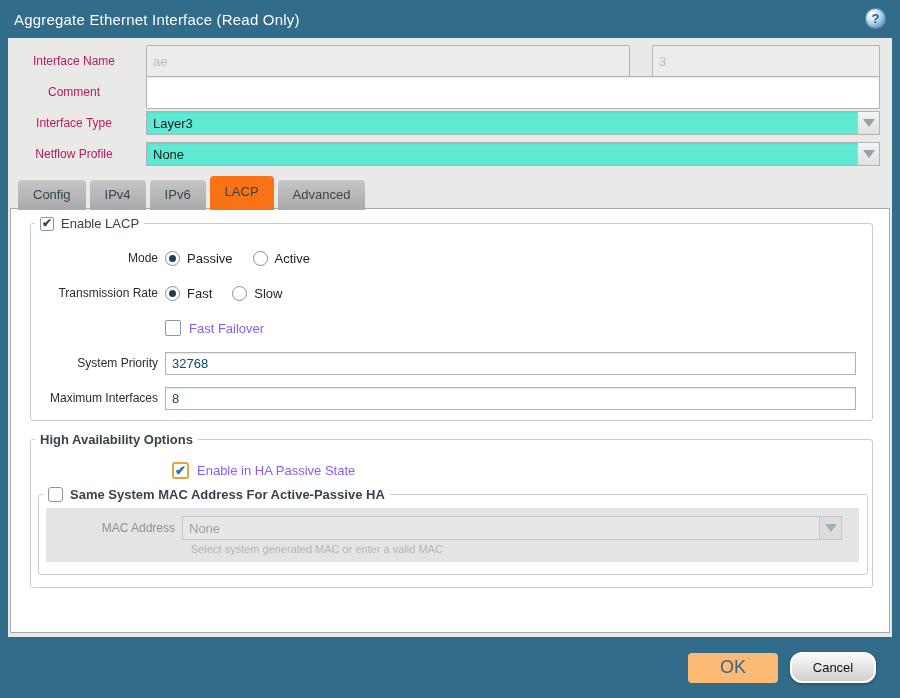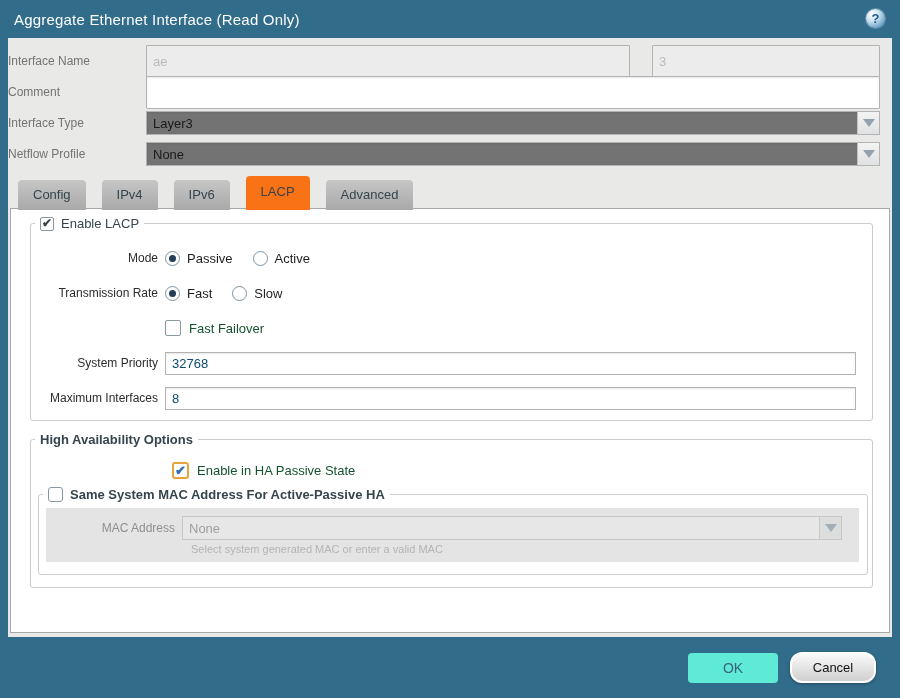--- a/index.html
+++ b/index.html
@@ -15,43 +15,43 @@
     background:radial-gradient(circle at 32% 28%, #ffffff 0%, #cfe3f1 35%, #6fa5c8 75%, #4c86aa 100%);
     box-shadow:0 0 0 1px rgba(255,255,255,.25); display:flex; align-items:center; justify-content:center;
     color:#1d5d8a; font-size:13px; font-weight:bold; cursor:pointer; }
 
   
   .content { position:absolute; top:38px; left:8px; right:8px; bottom:61px; background:#e9e9e8; }
 
   
   .top-form { padding-top:11px; }
   .trow { display:flex; align-items:center; height:24px; margin-bottom:7px; }
-  .tlabel { width:138px; text-align:left; padding-right:6px; font-size:12px; color:#737373; flex:none; }
+  .tlabel { width:138px; text-align:center; padding-right:6px; font-size:12px; color:#be185d; flex:none; }
   .tfield { flex:1; margin-right:12px; display:flex; align-items:center; }
 
   .tinput { height:33px; border:1px solid #b3b3b3; background:#fff; font-size:13px; color:#1a1a1a;
     padding:0 6px; width:100%; box-shadow:inset 0 1px 2px rgba(0,0,0,.10); border-radius:1px;
     font-family:"Liberation Sans", sans-serif; }
   .tinput:disabled, .tinput.disabled { background:#ececec; color:#bcbcbc; box-shadow:none; }
   .name-main { flex:1; }
   .name-num { width:228px; margin-left:22px; flex:none; }
 
-  .select { position:relative; height:24px; width:100%; border:1px solid #b3b3b3; background:#737373;
+  .select { position:relative; height:24px; width:100%; border:1px solid #b3b3b3; background:#5eead4;
     display:flex; align-items:center; padding:0 28px 0 6px; font-size:13px; color:#1a1a1a;
     box-shadow:inset 0 1px 2px rgba(0,0,0,.08); cursor:pointer; }
   .select .arrow-box { position:absolute; right:0; top:0; bottom:0; width:22px; border-left:1px solid #c2c2c2;
     background:linear-gradient(#f3f4f4,#dfe1e2); display:flex; align-items:center; justify-content:center; }
   .select .arrow-box::after { content:""; width:0; height:0; border-left:6px solid transparent;
     border-right:6px solid transparent; border-top:8px solid #93a2ad; }
   .select.disabled { background:#e7e7e7; color:#9f9f9f; border-color:#c6c6c6; box-shadow:none; cursor:default; }
   .select.disabled .arrow-box { background:#dcdddd; border-left-color:#c9c9c9; }
   .select.disabled .arrow-box::after { border-top-color:#a3afb8; }
 
   
-  .tabstrip { position:absolute; top:138px; left:10px; height:34px; display:flex; align-items:flex-end; gap:16px; z-index:3; }
+  .tabstrip { position:absolute; top:138px; left:10px; height:34px; display:flex; align-items:flex-end; gap:4px; z-index:3; }
   .tab { background:linear-gradient(#c6c6c6,#a9a9a9); color:#36444d; font-size:13px; padding:0 15px;
     height:30px; line-height:30px; border-radius:4px 4px 0 0; cursor:pointer; }
   .tab.active { background:#f97316; height:34px; line-height:32px; color:#36444d; }
 
   
   .panel { position:absolute; top:170px; left:2px; width:880px; height:425px; background:#fff;
     border:1px solid #a8a8a8; z-index:2; }
 
   fieldset { border:1px solid #cccccc; border-radius:3px; }
   legend { display:flex; align-items:center; gap:7px; font-weight:bold; font-size:13px; color:#36444d;
@@ -77,36 +77,36 @@
   .radio.checked::after { content:""; width:7px; height:7px; border-radius:50%; background:#223f57; }
   .opt-label { font-size:13px; color:#1f1f1f; }
 
   .cb { width:14px; height:14px; border:1px solid #8a98a2; border-radius:2px; background:#fff; flex:none;
     display:flex; align-items:center; justify-content:center; font-size:12px; line-height:1; color:#36444d; cursor:pointer; }
   .cb.checked::after { content:"\2714"; margin-top:-1px; }
   .cb-ha { width:17px; height:17px; border:2px solid #e8a33d; border-radius:3px; background:#fff; flex:none;
     display:flex; align-items:center; justify-content:center; font-size:13px; font-weight:bold;
     line-height:1; color:#2f6fb3; cursor:pointer; }
   .cb-ha.checked::after { content:"\2714"; margin-top:-1px; }
-  .cb-label { font-size:13px; color:#14532d; cursor:pointer; }
+  .cb-label { font-size:13px; color:#8b5cf6; cursor:pointer; }
 
   
   .ha-cb-row { margin-top:13px; margin-left:141px; display:flex; align-items:center; gap:8px; }
 
   .mac-block { background:#e4e4e4; margin:6px 8px 0 7px; padding:8px 0 7px 0; }
   .mac-row { display:flex; align-items:center; height:24px; }
   .mac-label { width:136px; text-align:right; padding-right:7px; font-size:12px; color:#8f8f8f; flex:none; }
   .mac-ctrl { flex:1; margin-right:17px; }
   .mac-hint { margin:3px 0 0 145px; font-size:11px; color:#b4b4b4; }
 
   
   .footer { position:absolute; bottom:0; left:0; right:0; height:61px; display:flex; align-items:center;
     justify-content:flex-end; gap:12px; padding-right:24px; }
-  .btn-ok { width:90px; height:30px; border:none; border-radius:4px; background:#5eead4; color:#3a657f;
-    font-size:14px; font-family:"Liberation Sans", sans-serif; }
+  .btn-ok { width:90px; height:30px; border:none; border-radius:4px; background:#fdba74; color:#3a657f;
+    font-size:18px; font-family:"Liberation Sans", sans-serif; }
   .btn-cancel { width:86px; height:31px; border:2px solid #ffffff; border-radius:12px;
     background:linear-gradient(#fafafa,#cfcfcf); color:#111; font-size:13px; cursor:pointer;
     box-shadow:0 1px 3px rgba(0,0,0,.35); font-family:"Liberation Sans", sans-serif; }
 </style>
 </head>
 <body>
 
 <div class="dialog">
 
   <div class="titlebar">

